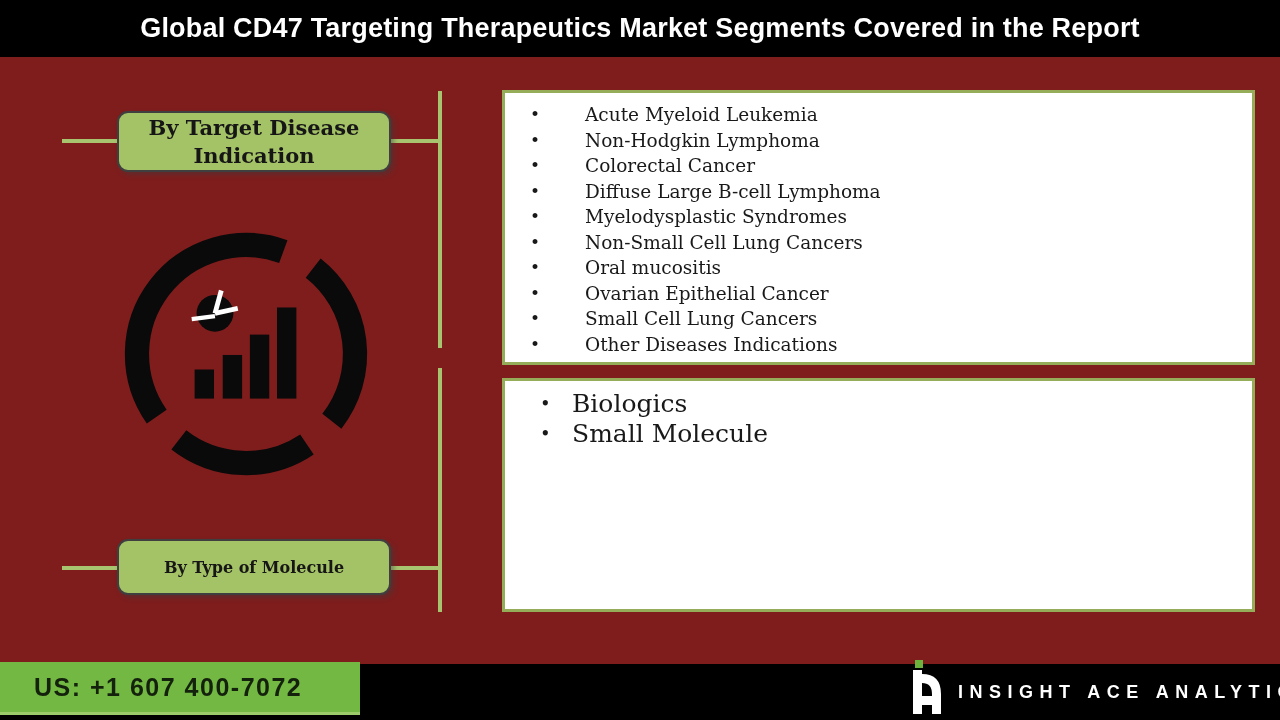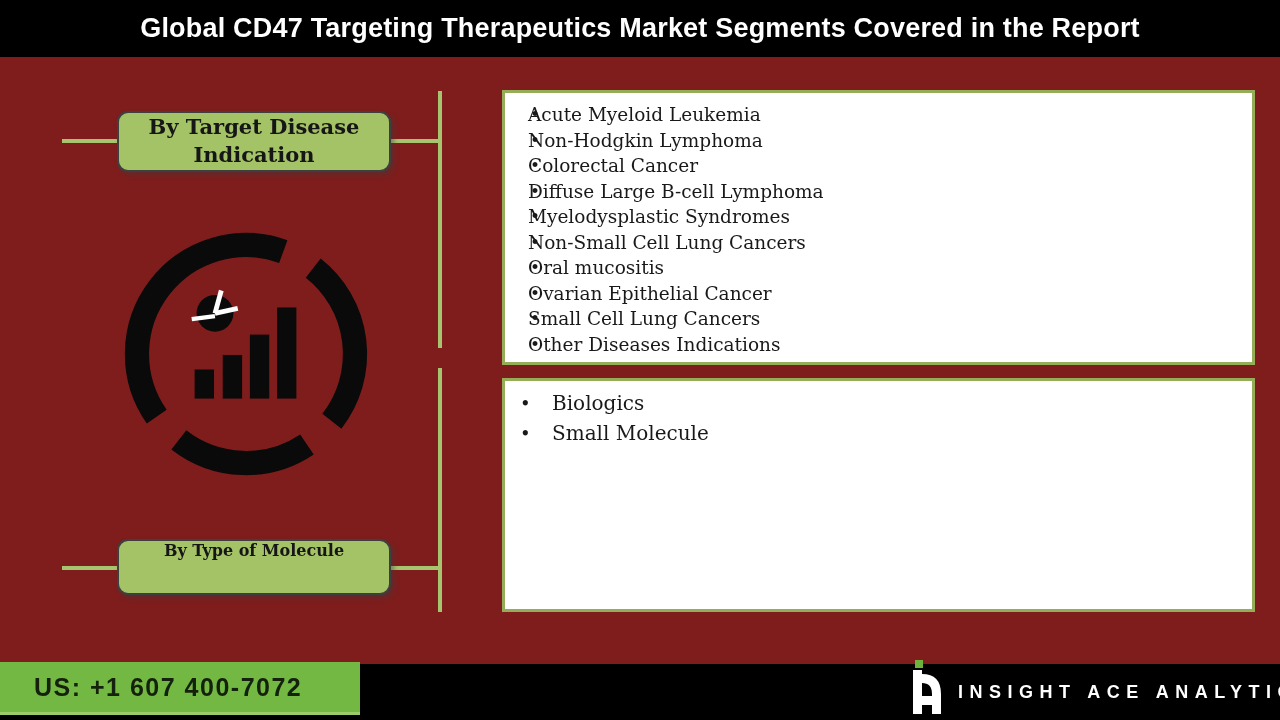--- a/index.html
+++ b/index.html
@@ -20,41 +20,41 @@
   .conn{position:absolute;background:var(--connector,#a9c46e);}
   .conn.h{height:4px;}
   .conn.v{width:4px;}
   
   .label-box{
     position:absolute;left:117px;width:274px;box-sizing:border-box;
     background:var(--label-fill,#a4c266);
     border:2px solid var(--label-border,#3f3f3f);
     border-radius:11px;
     box-shadow:3px 3px 5px rgba(60,60,60,.45);
-    display:flex;align-items:flex-start;justify-content:center;text-align:center;
+    display:flex;align-items:center;justify-content:center;text-align:center;
     font-family:"DejaVu Serif","Liberation Serif",serif;
     font-weight:700;color:#161616;
   }
   #label1{top:111px;height:61px;font-size:21px;line-height:28px;padding:0 10px;}
   #label2{top:539px;height:56px;font-size:16px;}
   
   .center-icon{position:absolute;left:120px;top:228px;width:252px;height:252px;}
   
   .list-box{
     position:absolute;left:502px;width:753px;box-sizing:border-box;
     background:#ffffff;border:3px solid var(--box-border,#95ac59);
   }
   #listbox1{top:90px;height:275px;padding:9px 0 0 0;}
   #listbox2{top:378px;height:234px;padding:8px 0 0 0;}
   .list-box ul{margin:0;padding:0;list-style:none;
     font-family:"DejaVu Serif","Liberation Serif",serif;color:#191919;}
   #listbox1 ul{font-size:18.5px;line-height:25.5px;}
-  #listbox2 ul{font-size:20px;line-height:29.5px;}
+  #listbox2 ul{font-size:25px;line-height:29.5px;padding-left:20px;}
   .list-box li{position:relative;}
-  #listbox1 li{padding-left:23px;}
+  #listbox1 li{padding-left:80px;}
   #listbox1 li::before{content:"•";position:absolute;left:25px;font-size:17px;}
   #listbox2 li{padding-left:47px;}
   #listbox2 li::before{content:"•";position:absolute;left:15px;font-size:18px;}
   
   .footer-black{
     position:absolute;left:0;top:664px;width:1280px;height:56px;background:#000000;
   }
   .phone-box{
     position:absolute;left:0;top:662px;width:360px;height:53px;
     background:var(--footer-green,#72b843);

